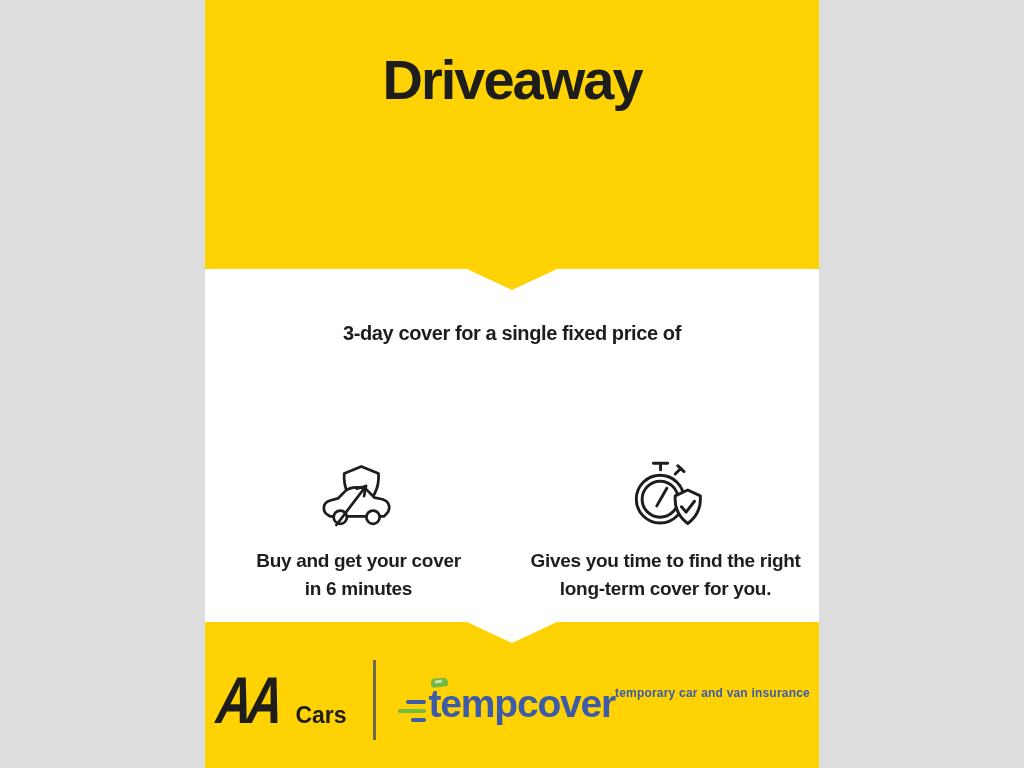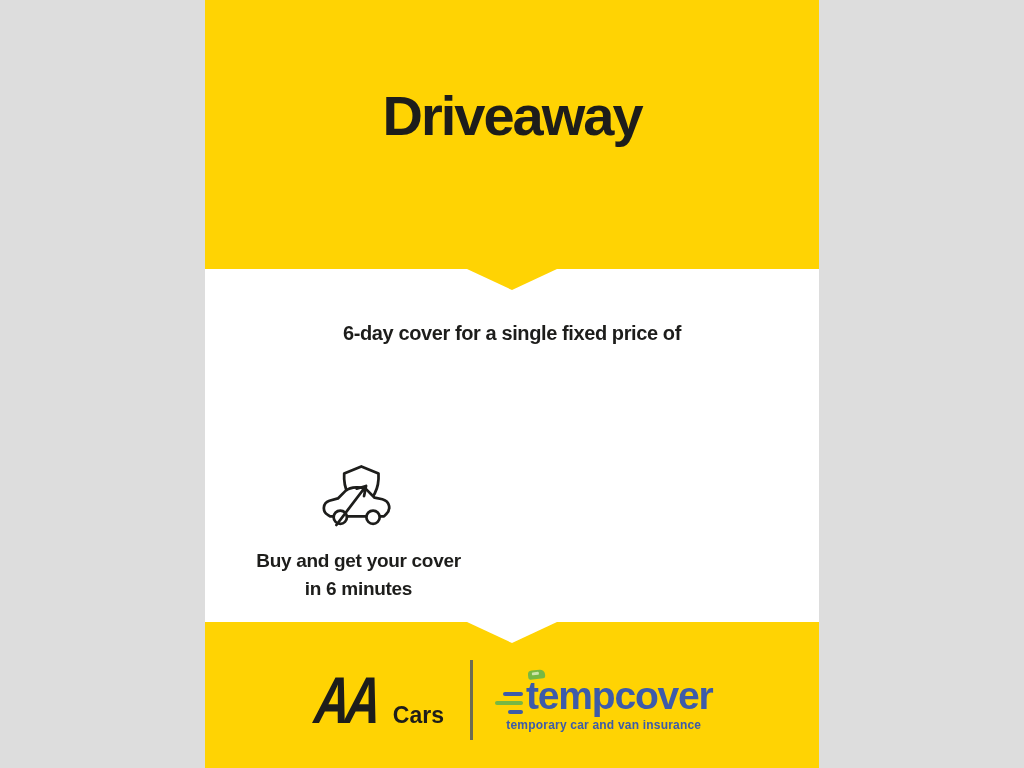--- a/index.html
+++ b/index.html
@@ -25,21 +25,21 @@
     text-align: center;
   }
   .hero-notch {
     position: absolute; top: 100%; left: 50%; margin-left: -45px;
     width: 0; height: 0;
     border-style: solid;
     border-width: 21px 45px 0 45px;
     border-color: #FFD303 transparent transparent transparent;
   }
   .title {
-    margin: 0; padding-top: 88px;
+    margin: 0; padding-top: 52px;
     font-size: 56px; font-weight: bold; line-height: 1;
     letter-spacing: -2px;
   }
   .subtitle {
     margin: 17px 0 0;
     font-size: 26px; font-weight: bold;
     letter-spacing: -0.8px;
   }
   
   .intro {
@@ -105,21 +105,21 @@
     margin-right: -18px;
   }
   .cars-label { font-size: 23px; font-weight: bold; margin-left: 16px; }
   .logo-divider {
     width: 3px; height: 80px;
     background: #6D6C52;
     margin: 0 22px 0 26px;
     align-self: center;
   }
   .tempcover {
-    display: flex; flex-direction: column; align-items: center;
+    display: flex; flex-direction: row; align-items: flex-start;
     position: relative; margin-top: 8px;
   }
   .tc-row { display: flex; align-items: flex-start; }
   .speedlines {
     display: flex; flex-direction: column; align-items: flex-end;
     margin: 13px 3px 0 0;
   }
   .speedlines i { display: block; height: 4px; border-radius: 2px; margin: 2.5px 0; }
   .sl-top { width: 20px; background: #3D5BA9; }
   .sl-mid { width: 28px; background: #77B843; }
@@ -147,39 +147,54 @@
 </head>
 <body>
 
 <div class="card">
 
   <header class="hero">
     <h1 class="title">Driveaway</h1>
     <div class="hero-notch"></div>
   </header>
 
-  <p class="intro">6-day cover for a single fixed price of</p>
+  <p class="intro">3-day cover for a single fixed price of</p>
 
 
   <div class="features">
 
     <div class="feature">
       <div class="icon-box">
         <svg width="78" height="72" viewBox="0 0 100 92">
           <path class="stroke" stroke-width="3.5" d="M53,3 L75,12 C76,30 70,45 53,55 C36,45 30,30 31,12 Z"></path>
           <path class="stroke fill-white" stroke-width="3.5" d="M13,67 L10,65 C3,61 3,50 12,47 L23,44 L33,34 C39,29 54,28 60,33 L70,43 L80,45 C90,48 91,58 85,64 L82,67 Z"></path>
           <circle class="stroke fill-white" stroke-width="3.5" cx="26" cy="68" r="8.5"></circle>
           <circle class="stroke fill-white" stroke-width="3.5" cx="68" cy="68" r="8.5"></circle>
           <path class="stroke" stroke-width="3.5" d="M21,78 L59,28 M47,31.5 L59,28 L56.5,41"></path>
         </svg>
       </div>
       <div class="f-line first">Buy and get your cover</div>
       <div class="f-line">in 6 minutes</div>
     </div>
 
+    <div class="feature">
+      <div class="icon-box">
+        <svg width="84" height="77" viewBox="0 0 100 92">
+          <path class="stroke" stroke-width="3.5" d="M35,5 L52,5 M43.5,5 L43.5,13"></path>
+          <path class="stroke" stroke-width="3.5" d="M61,18 L68,11 M64,8 L71.5,15"></path>
+          <circle class="stroke" stroke-width="3.5" cx="43" cy="48" r="28.5"></circle>
+          <circle class="stroke" stroke-width="3.5" cx="43" cy="48" r="21.5"></circle>
+          <path class="stroke" stroke-width="3.5" d="M39,56 L51,35"></path>
+          <path class="stroke fill-white" stroke-width="3.5" d="M76,37 L91,44 C92,58 87,69 76,77 C65,69 60,58 61,44 Z"></path>
+          <path class="stroke" stroke-width="3.5" d="M68.5,57 L74,63.5 L84,50.5"></path>
+        </svg>
+      </div>
+      <div class="f-line first">Gives you time to find the right</div>
+      <div class="f-line">long-term cover for you.</div>
+    </div>
 
   </div>
 
   <footer class="footer">
     <div class="footer-notch"></div>
     <div class="footer-inner">
 
       <div class="aa-block">
         <span class="aa-mark">AA</span>
         <span class="cars-label">Cars</span>

